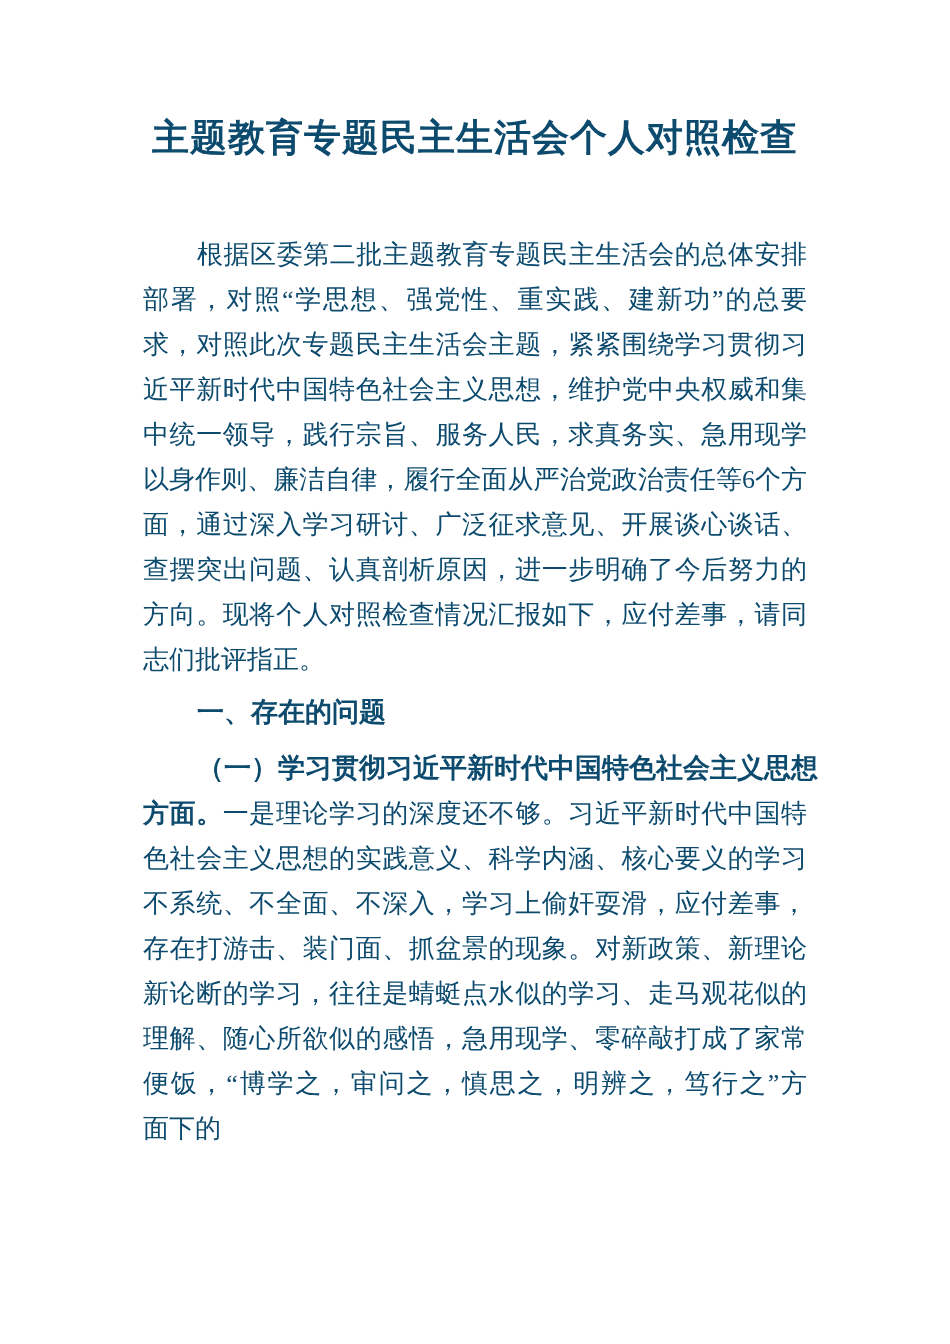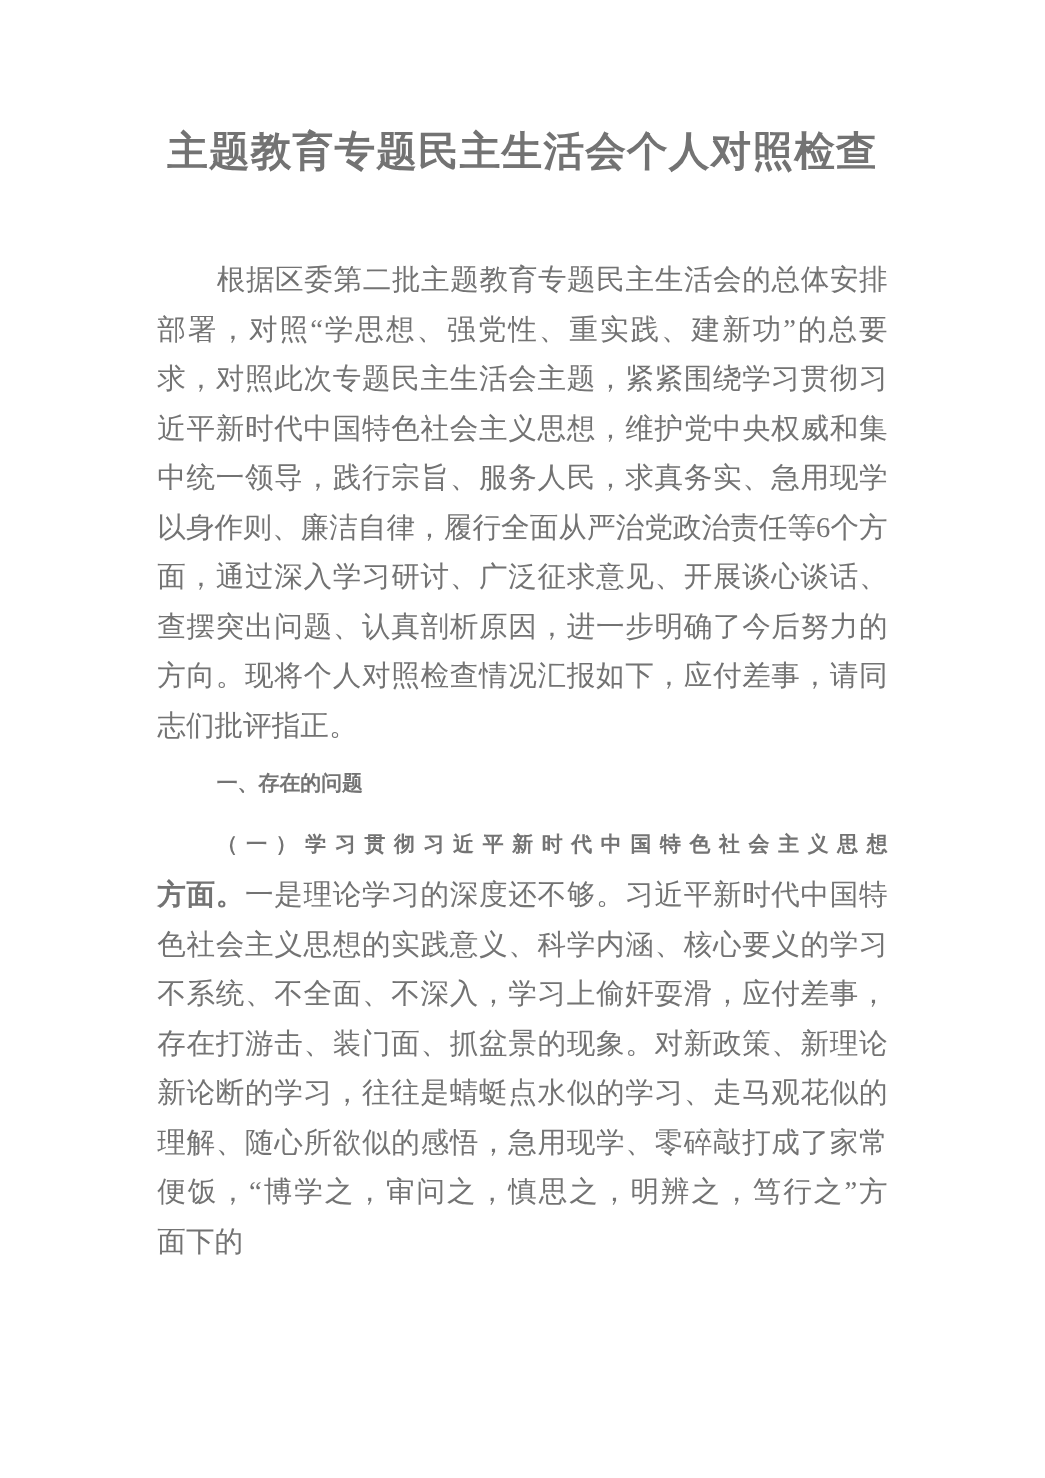--- a/index.html
+++ b/index.html
@@ -5,21 +5,21 @@
   html, body {
     margin: 0;
     padding: 0;
     background: #ffffff;
   }
   .page {
     position: relative;
     width: 950px;
     height: 1283px;
     background: #ffffff;
-    color: #737373;
+    color: #0c4a6e;
     overflow: hidden;
   }
   .doc-title {
     padding-top: 116px;
     text-align: center;
     font-family: "Liberation Sans", "DejaVu Sans", sans-serif;
     font-weight: 700;
     font-size: 37px;
     line-height: 44px;
     letter-spacing: 1px;
@@ -41,21 +41,21 @@
   .line.last {
     text-align: right;
     text-align-last: left;
   }
   .line.indent {
     text-indent: 54px;
   }
   .heading {
     font-family: "Liberation Sans", "DejaVu Sans", sans-serif;
     font-weight: 700;
-    font-size: 19px;
+    font-size: 27px;
     line-height: 45px;
     height: 45px;
     text-align: left;
     text-align-last: left;
     text-indent: 54px;
     white-space: nowrap;
   }
   .heading.h2-first {
     margin-top: 11px;
     text-align: justify;

